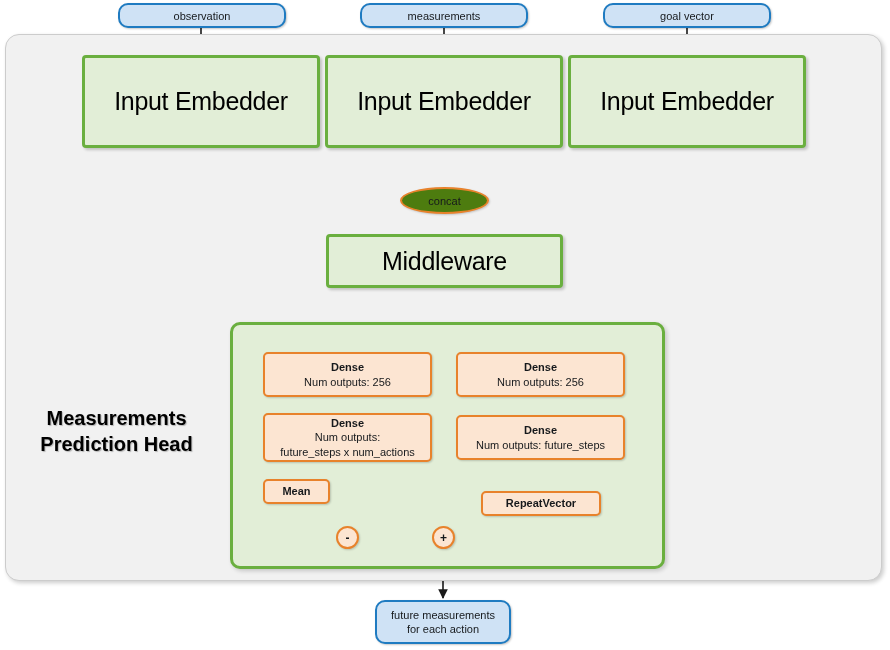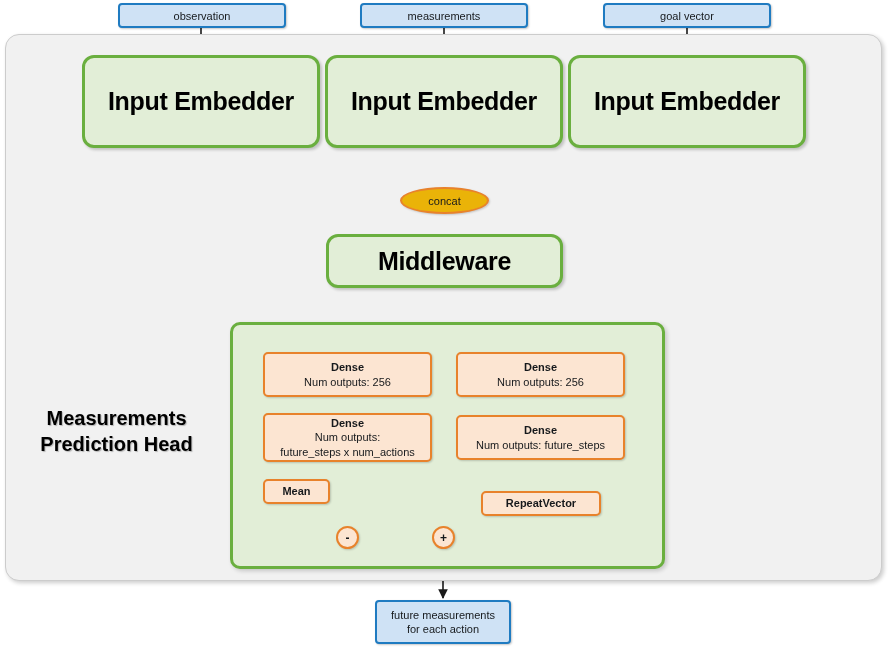--- a/index.html
+++ b/index.html
@@ -27,21 +27,21 @@
     align-items: center;
     justify-content: center;
     text-align: center;
     z-index: 3;
   }
 
   
   .io-box {
     background: #cfe2f5;
     border: 2px solid #1f7bc1;
-    border-radius: 4px;
+    border-radius: 10px;
     color: #16191c;
     font-size: 11px;
     line-height: 14px;
     box-shadow: 1px 1px 2px rgba(0,0,0,0.22);
   }
 
   
   .outer-panel {
     position: absolute;
     left: 5px; top: 34px;
@@ -62,43 +62,43 @@
     border: 3px solid #6aaf3f;
     border-radius: 10px;
     box-shadow: 2px 2px 4px rgba(0,0,0,0.18);
     z-index: 2;
   }
 
   
   .green-box {
     background: #e2eed7;
     border: 3px solid #6aaf3f;
-    border-radius: 12px;
+    border-radius: 4px;
     color: #000000;
-    font-weight: bold;
+    font-weight: normal;
     box-shadow: 2px 2px 3px rgba(0,0,0,0.20);
   }
   .green-box.big { font-size: 25px; letter-spacing: -0.3px; }
 
   
   .orange-box {
     background: #fce5d2;
     border: 2px solid #e8822b;
     border-radius: 5px;
     color: #16191c;
     font-size: 11px;
     line-height: 14.5px;
     box-shadow: 1px 1px 2px rgba(0,0,0,0.18);
     flex-direction: column;
   }
   .orange-box .ttl { font-weight: bold; text-align: right; }
 
   
   .ellipse {
-    background: #eab308;
+    background: #4d7c0f;
     border: 2px solid #e8822b;
     border-radius: 50%;
     color: #16191c;
     font-size: 11px;
     box-shadow: 1px 1px 2px rgba(0,0,0,0.18);
   }
 
   
   .op-circle {
     background: #fce5d2;

